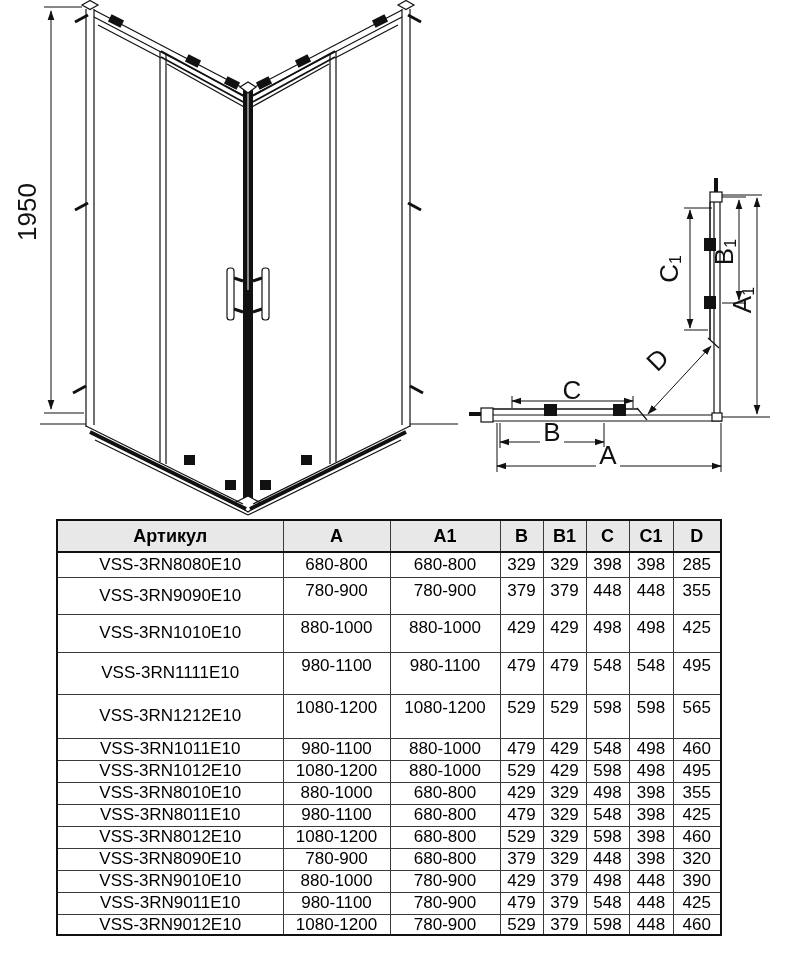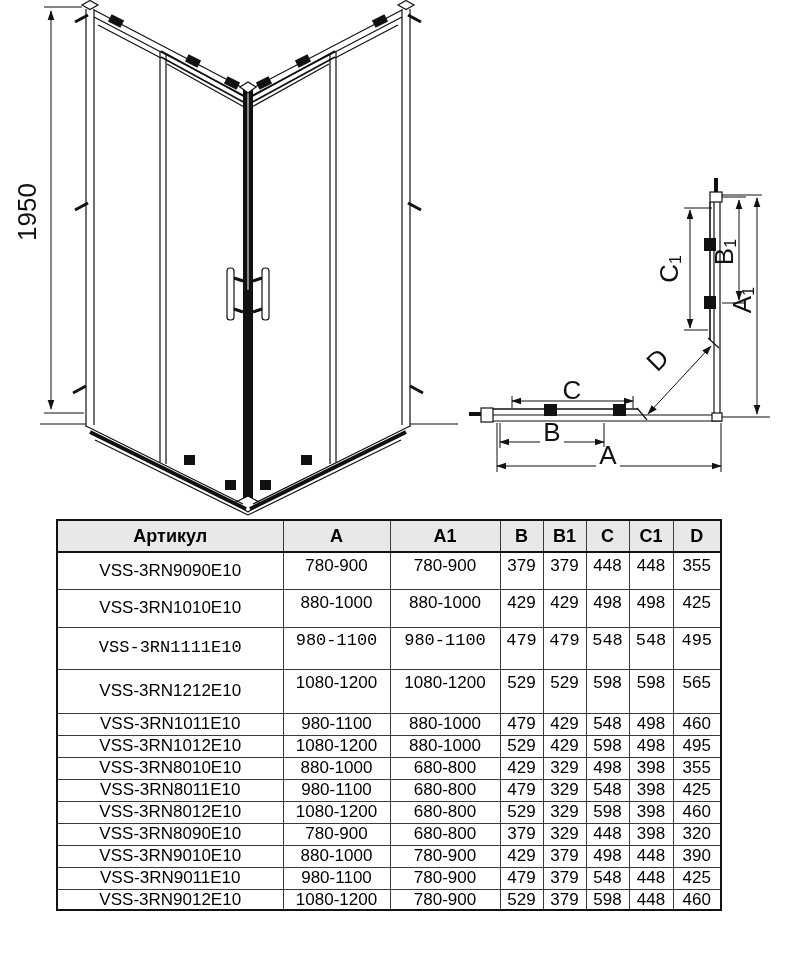--- a/index.html
+++ b/index.html
@@ -225,41 +225,51 @@
           <th>A</th>
           <th>A1</th>
           <th>B</th>
           <th>B1</th>
           <th>C</th>
           <th>C1</th>
           <th>D</th>
         </tr>
   </thead>
   <tbody id="spec-body">
+        <tr style="height: 25px;">
+          <td class="art">VSS-3RN8080E10</td>
+          <td class="val">680-800</td>
+          <td class="val">680-800</td>
+          <td class="val">329</td>
+          <td class="val">329</td>
+          <td class="val">398</td>
+          <td class="val">398</td>
+          <td class="val">285</td>
+        </tr>
         <tr class="tall" style="height: 37px;">
           <td class="art">VSS-3RN9090E10</td>
           <td class="val">780-900</td>
           <td class="val">780-900</td>
           <td class="val">379</td>
           <td class="val">379</td>
           <td class="val">448</td>
           <td class="val">448</td>
           <td class="val">355</td>
         </tr>
         <tr class="tall" style="height: 38px;">
           <td class="art">VSS-3RN1010E10</td>
           <td class="val">880-1000</td>
           <td class="val">880-1000</td>
           <td class="val">429</td>
           <td class="val">429</td>
           <td class="val">498</td>
           <td class="val">498</td>
           <td class="val">425</td>
         </tr>
-        <tr class="tall" style="height: 42px; font-family: Liberation Mono, monospace;">
+        <tr class="tall" style="height: 42px;">
           <td class="art">VSS-3RN1111E10</td>
           <td class="val">980-1100</td>
           <td class="val">980-1100</td>
           <td class="val">479</td>
           <td class="val">479</td>
           <td class="val">548</td>
           <td class="val">548</td>
           <td class="val">495</td>
         </tr>
         <tr class="tall" style="height: 44px;">

